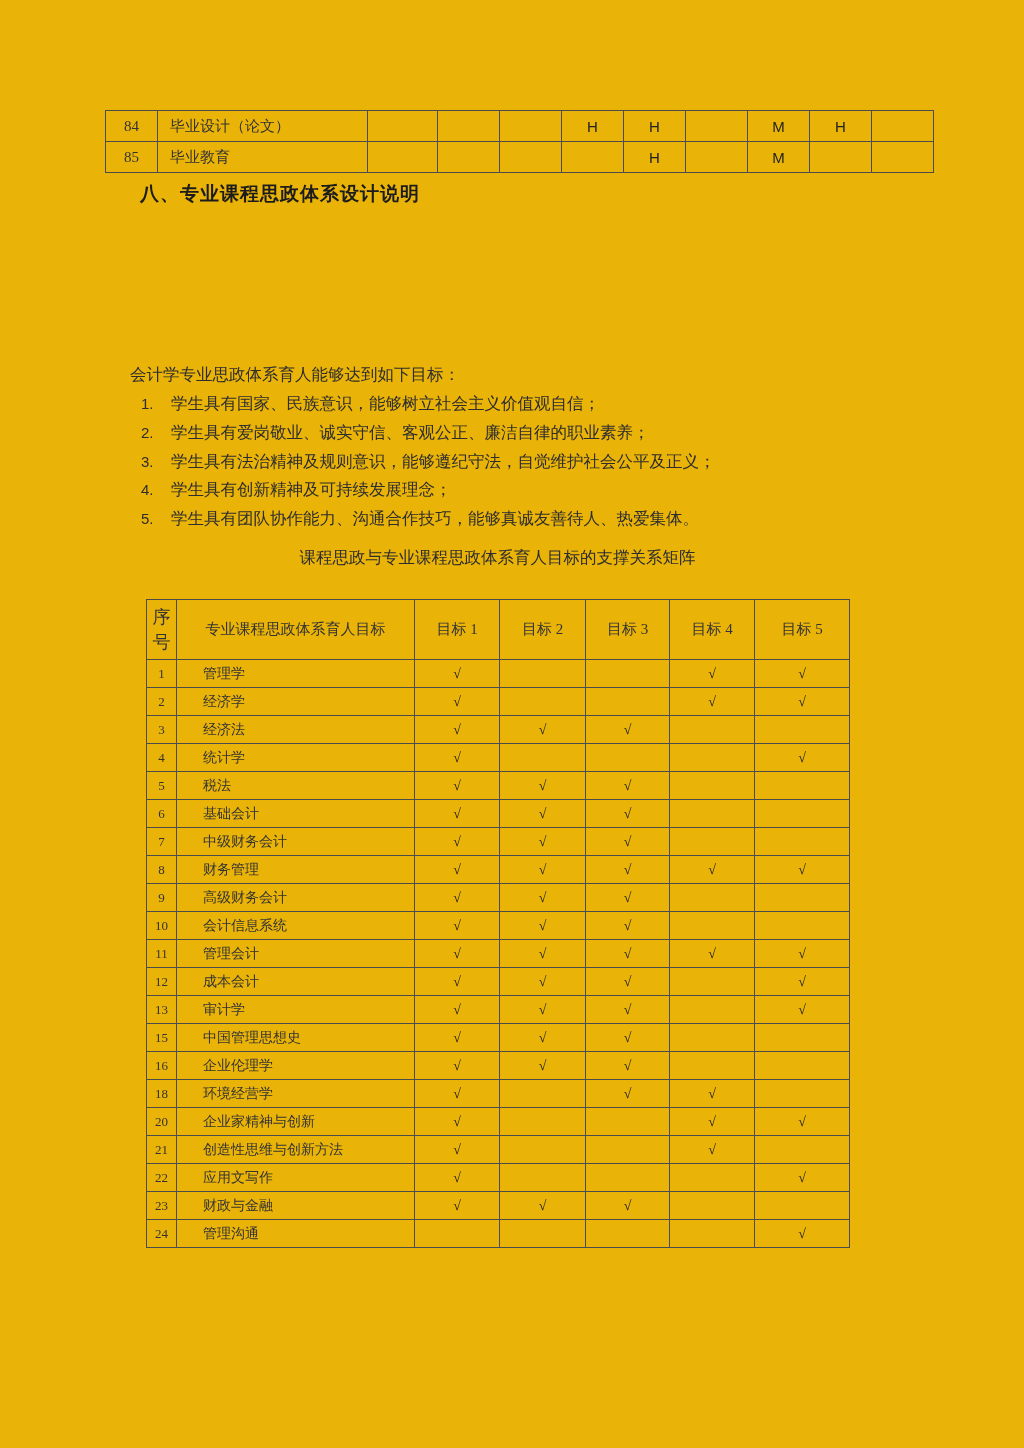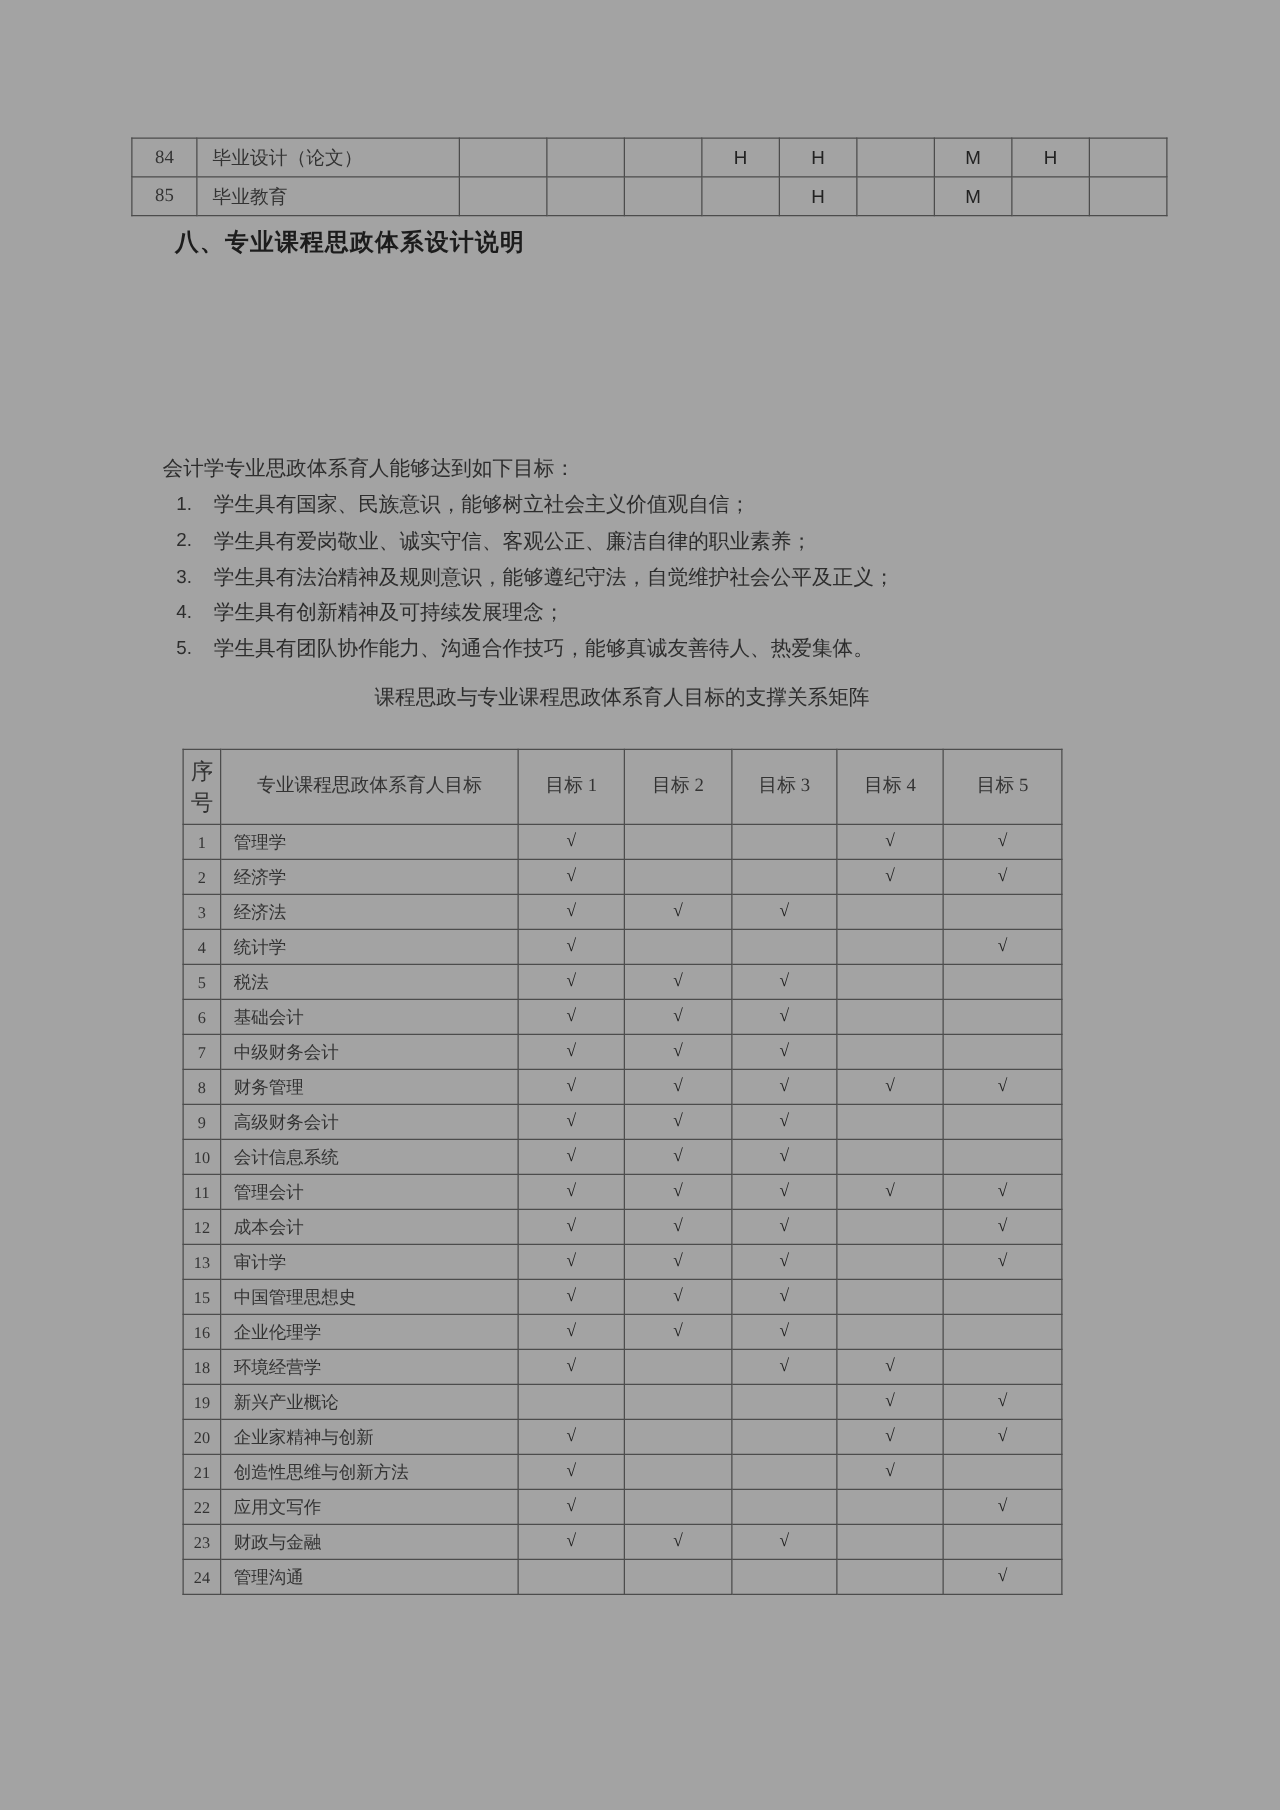--- a/index.html
+++ b/index.html
@@ -1,17 +1,17 @@
 <!DOCTYPE html>
 <html><head>
 <meta charset="utf-8">
 <style>
   html,body{margin:0;padding:0;background:#fff;}
   .page{
-    position:relative;width:1024px;height:1448px;background:#a3a3a3;overflow:hidden;
+    position:relative;width:1024px;height:1448px;background:#eab308;overflow:hidden;
     font-family:"Liberation Serif","DejaVu Serif",serif;color:#2e2e2e;
   }
   
   table{border-collapse:collapse;table-layout:fixed;}
   .top-table{position:absolute;left:105px;top:110px;width:828px;}
   .top-table td{
     border:1px solid #4c4c4c;height:30px;font-size:15px;color:#333;
     text-align:center;overflow:hidden;white-space:nowrap;padding:0;
   }
   .top-table td.c-name{text-align:left;padding-left:12px;}
@@ -44,21 +44,21 @@
   
   .matrix{position:absolute;left:146px;top:599px;width:703px;}
   .matrix th,.matrix td{
     border:1px solid #4c4c4c;padding:0;color:#333;font-weight:normal;
     text-align:center;vertical-align:middle;overflow:hidden;
   }
   .matrix th{height:59px;font-size:15px;line-height:1.35;}
   .matrix th.h-no{font-size:18px;padding:0 4px;}
   .matrix td{height:27px;font-size:14px;white-space:nowrap;}
   .matrix td.m-no{font-size:13px;}
-  .matrix td.m-name{text-align:left;padding-left:10px;}
+  .matrix td.m-name{text-align:left;padding-left:26px;}
   .matrix td.m-mark{font-size:14px;color:#222;}
 </style>
 </head>
 <body>
 
 <div class="page">
 
   <table class="top-table">
     <colgroup>
       <col style="width:52px">
@@ -293,29 +293,20 @@
         <tr>
           <td class="m-no">18</td>
           <td class="m-name">环境经营学</td>
           <td class="m-mark">√</td>
           <td class="m-mark"></td>
           <td class="m-mark">√</td>
           <td class="m-mark">√</td>
           <td class="m-mark"></td>
         </tr>
         <tr>
-          <td class="m-no">19</td>
-          <td class="m-name">新兴产业概论</td>
-          <td class="m-mark"></td>
-          <td class="m-mark"></td>
-          <td class="m-mark"></td>
-          <td class="m-mark">√</td>
-          <td class="m-mark">√</td>
-        </tr>
-        <tr>
           <td class="m-no">20</td>
           <td class="m-name">企业家精神与创新</td>
           <td class="m-mark">√</td>
           <td class="m-mark"></td>
           <td class="m-mark"></td>
           <td class="m-mark">√</td>
           <td class="m-mark">√</td>
         </tr>
         <tr>
           <td class="m-no">21</td>

